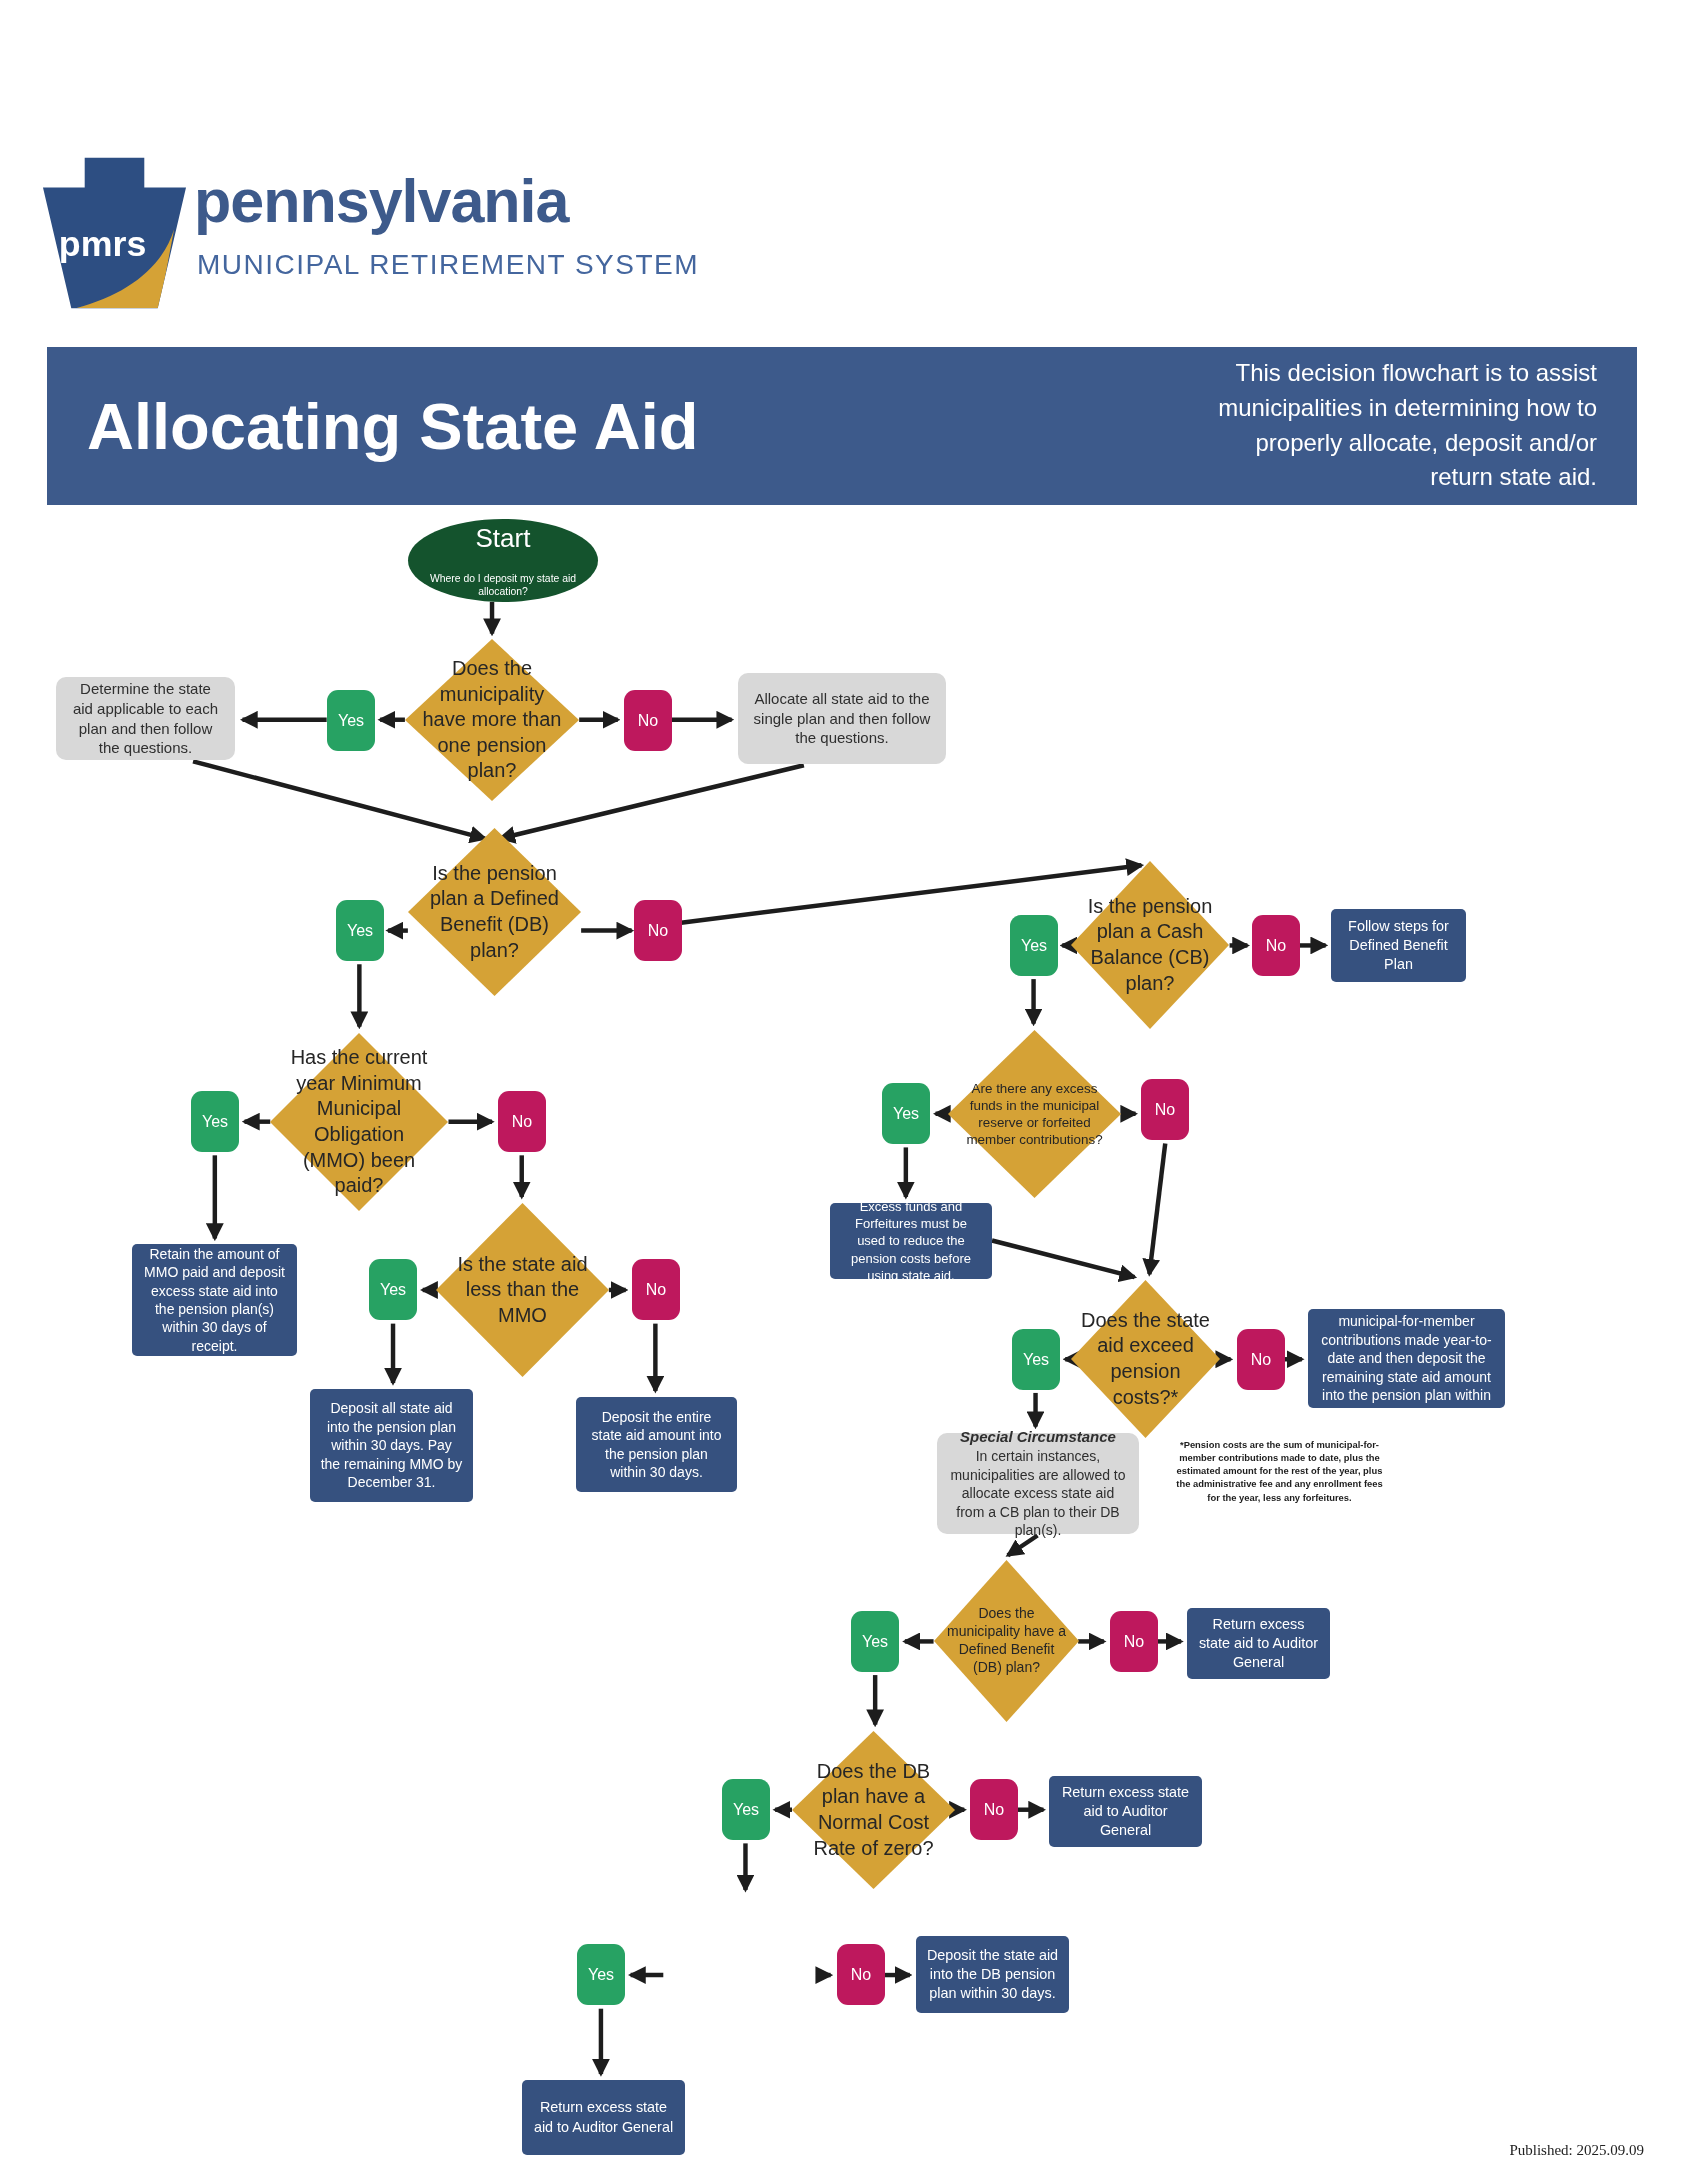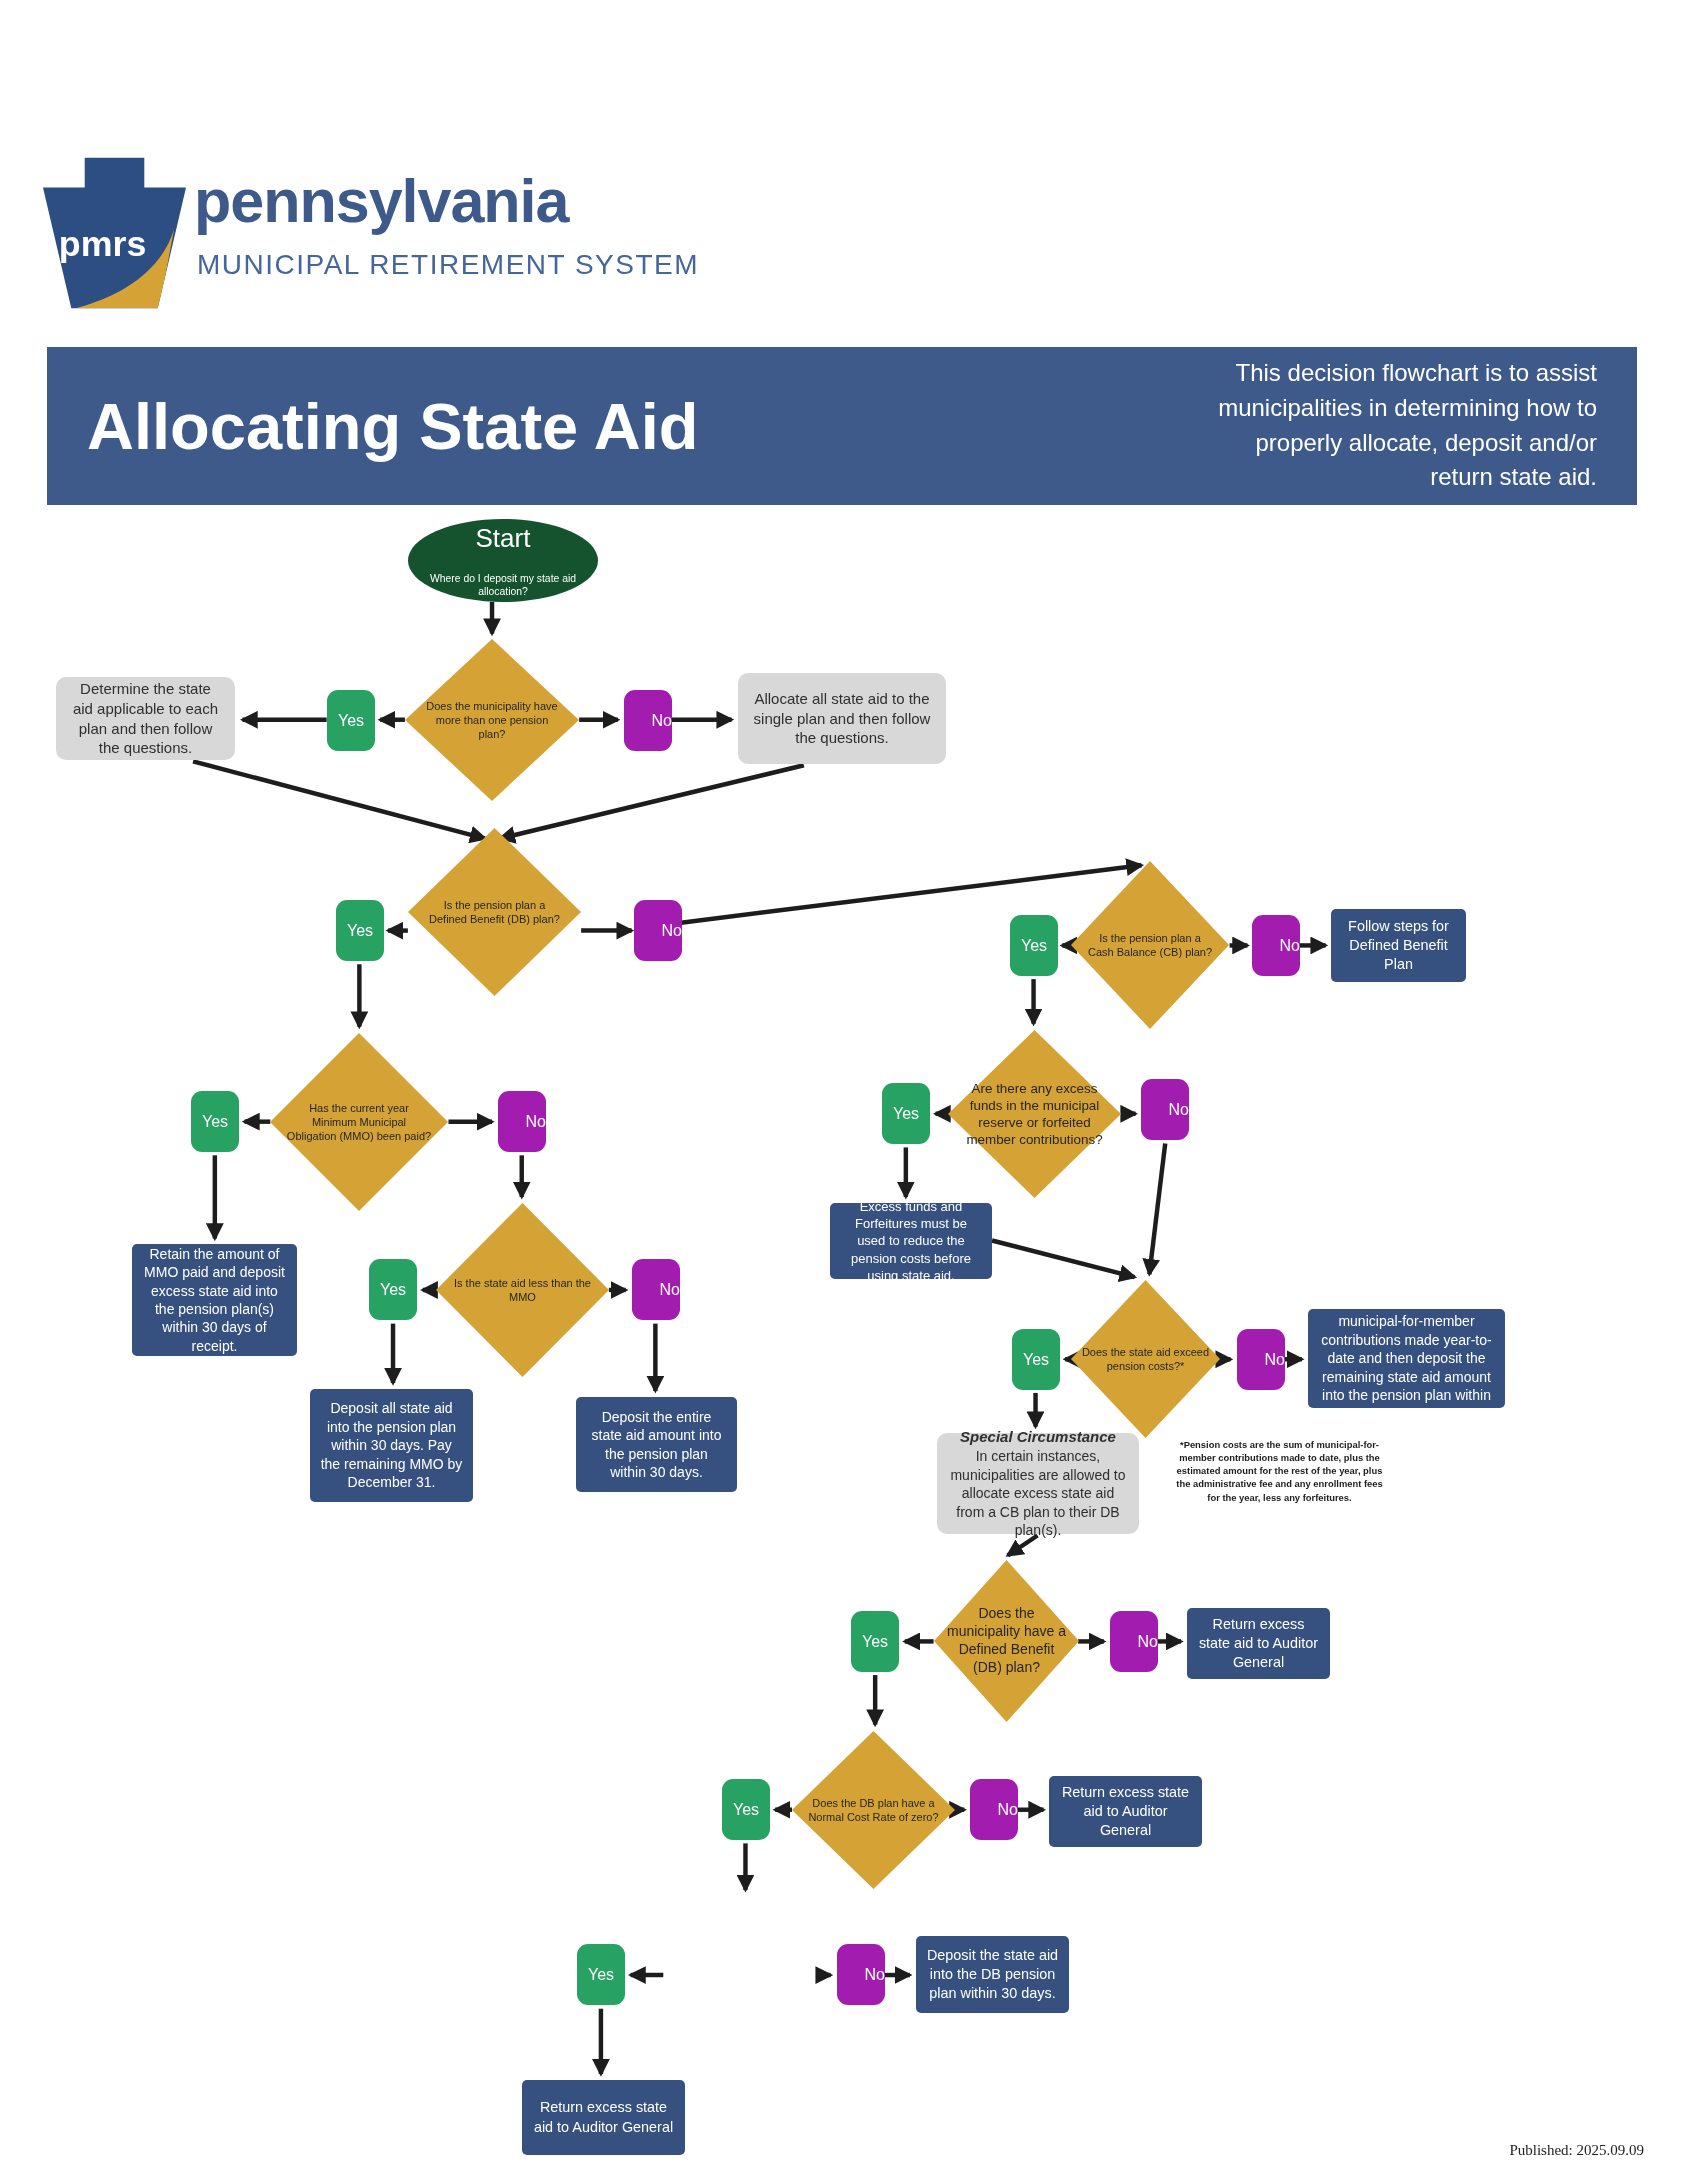--- a/index.html
+++ b/index.html
@@ -21,27 +21,27 @@
   
   .node{position:absolute;box-sizing:border-box;}
   .oval{background:#14532d;border-radius:50%;color:#fff;display:flex;flex-direction:column;
         align-items:center;justify-content:center;text-align:center;}
   .oval .t1{font-size:26px;margin-bottom:2px;}
   .oval .t2{font-size:10.4px;line-height:1.25;max-width:158px;margin-top:16px;}
 
   .diamond .dshape{position:absolute;inset:0;background:#d5a236;
         clip-path:polygon(50% 0,100% 50%,50% 100%,0 50%);}
   .diamond .dtext{position:absolute;inset:0;display:flex;align-items:center;justify-content:center;
-        text-align:center;font-size:11px;font-weight:500;color:#262626;line-height:1.28;padding:0 16px;}
+        text-align:center;font-size:20px;font-weight:500;color:#262626;line-height:1.28;padding:0 16px;}
   .diamond.small .dtext{font-size:13.4px;padding:0 10px;}
 
   .pill{position:absolute;width:48px;height:61px;border-radius:11px;display:flex;align-items:center;
         justify-content:center;color:#ffffff;font-size:16px;}
   .pill.yes{background:#27a263;}
-  .pill.no{background:#a21caf;justify-content:flex-end;}
+  .pill.no{background:#be185d;}
 
   .bluebox{position:absolute;background:#36517f;border-radius:5px;color:#ffffff;display:flex;
         align-items:center;justify-content:center;text-align:center;font-size:14.4px;
         line-height:1.32;padding:8px 10px;box-sizing:border-box;}
   .graybox{position:absolute;background:#d8d8d8;border-radius:10px;color:#2f2f2f;display:flex;
         flex-direction:column;align-items:center;justify-content:center;text-align:center;
         font-size:15px;line-height:1.32;padding:8px 12px;box-sizing:border-box;}
   .graybox .sc-title{font-weight:bold;font-style:italic;font-size:15px;}
 
   .footnote{position:absolute;left:1173px;top:1438px;width:213px;text-align:center;

